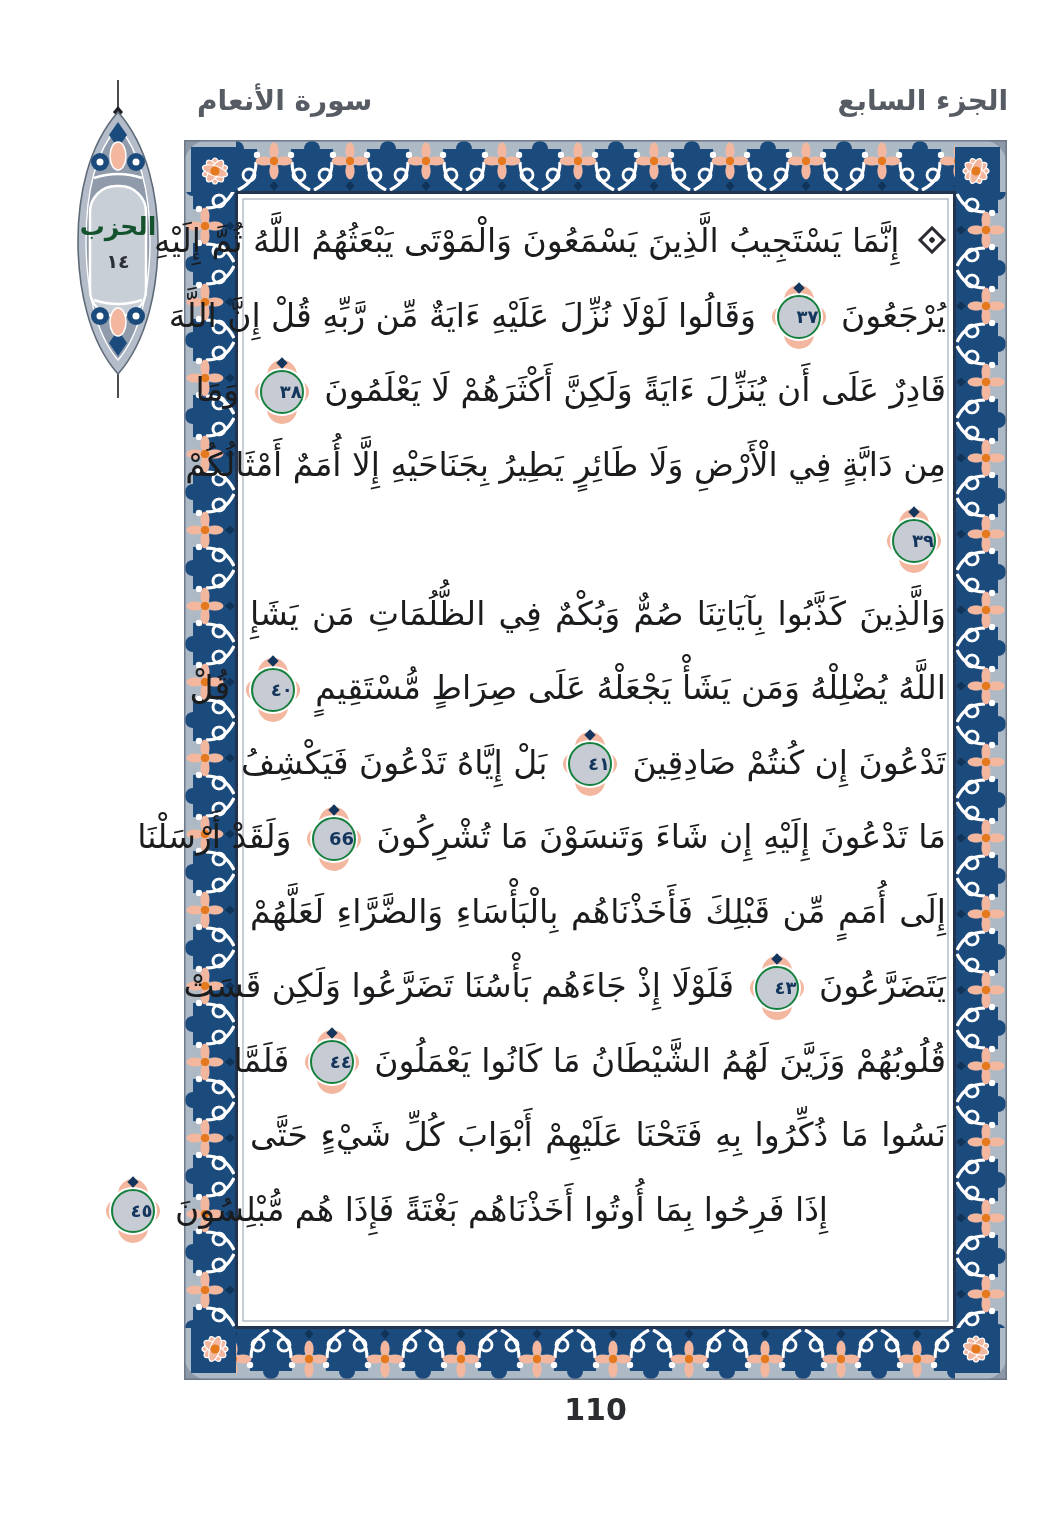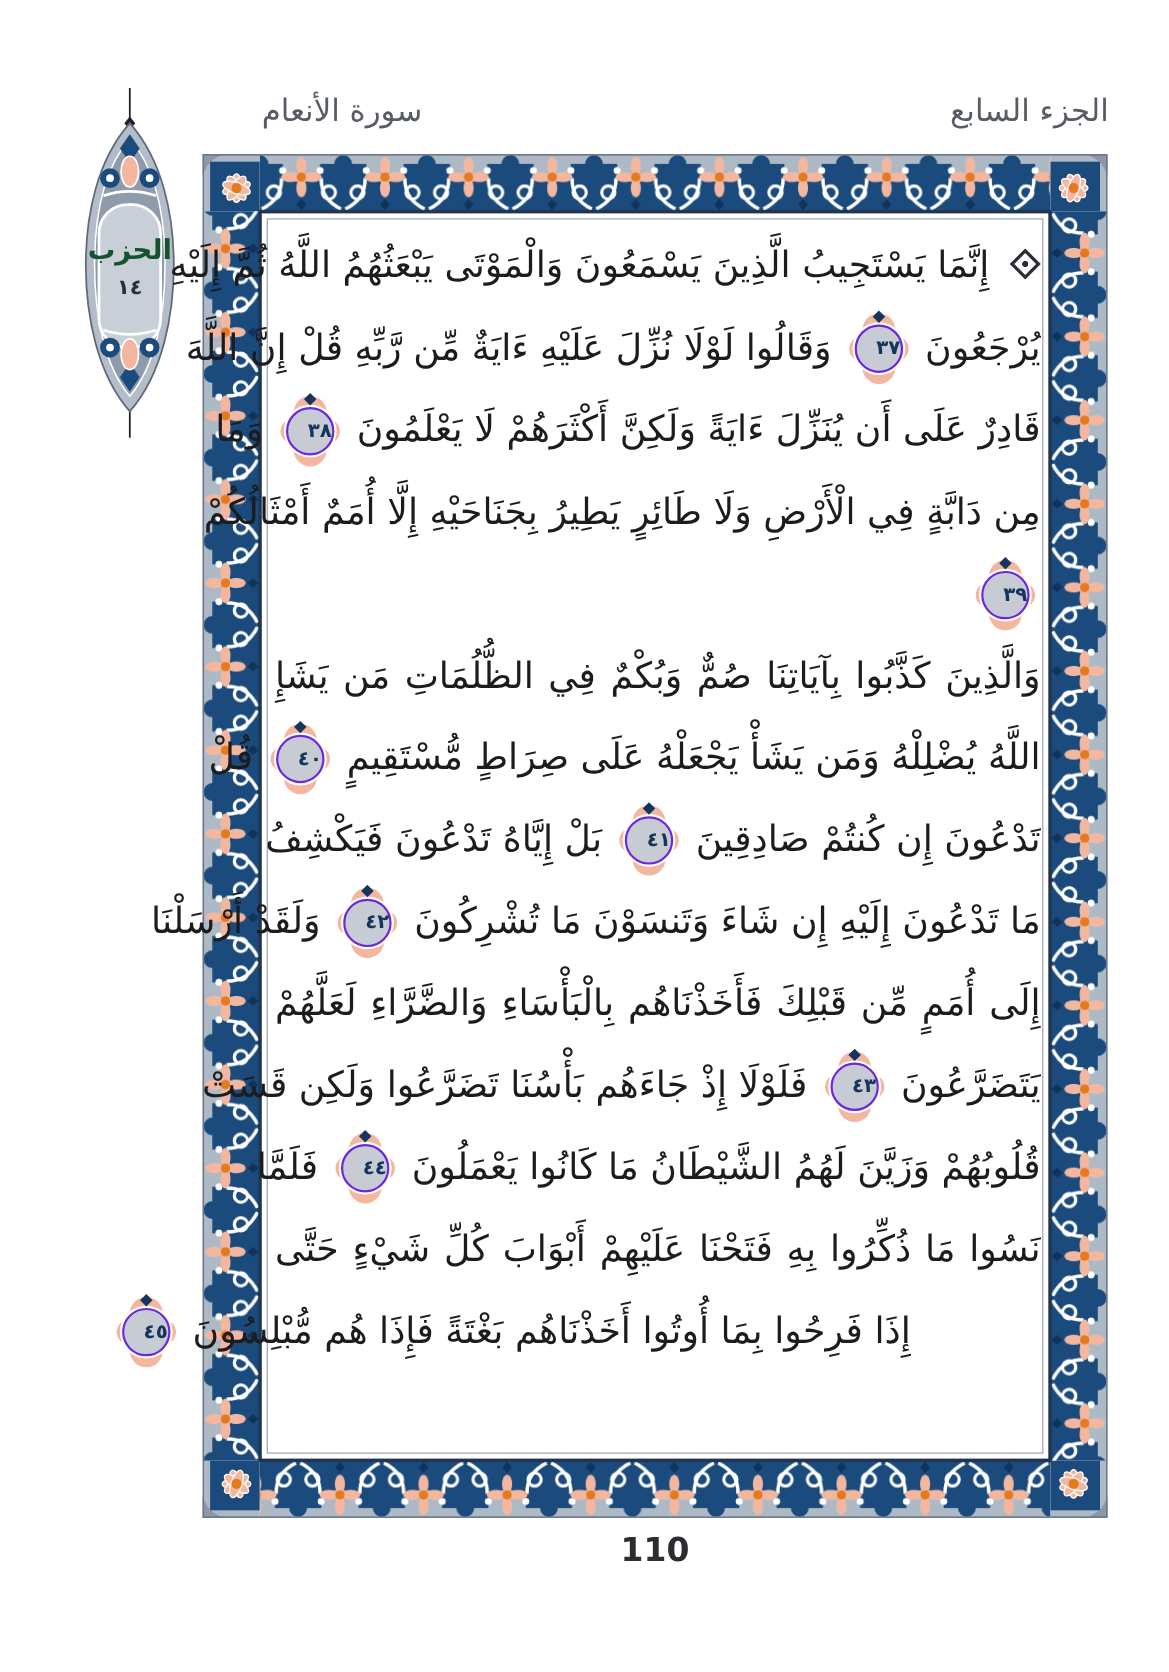--- a/index.html
+++ b/index.html
@@ -3,22 +3,22 @@
 <meta charset="utf-8">
 <style>
   html,body{margin:0;padding:0;}
   body{
     width:1063px;height:1520px;position:relative;overflow:hidden;
     background:#ffffff;
     font-family:"DejaVu Sans",sans-serif;
   }
   
   .hdr{
-    position:absolute;top:84px;font-size:28px;font-weight:normal;
-    color:#575c64;letter-spacing:0;white-space:nowrap;margin-left:41px;
+    position:absolute;top:84px;font-size:28px;font-weight:bold;
+    color:#575c64;letter-spacing:0;white-space:nowrap;
   }
   .hdr-juz{right:55px;}
   .hdr-surah{right:auto;left:197px;}
   
   .medallion{position:absolute;left:66px;top:78px;width:104px;height:322px;}
   .medallion svg{display:block;}
   .hizb-label{
     position:absolute;left:66px;top:212px;width:104px;text-align:center;
     font-size:25px;font-weight:bold;color:#14532d;
   }
@@ -37,21 +37,21 @@
   .qline{
     height:74.5px;line-height:74.5px;white-space:nowrap;
     text-align:justify;text-align-last:justify;
     font-size:33px;color:#1b1c1e;overflow:visible;
   }
   .qline.last{margin-right:118px;margin-left:6px;}
   .qtext{display:inline;}
   .aya{
     position:relative;display:inline-block;vertical-align:middle;
     width:40px;height:40px;border-radius:50%;
-    background:#c7ccd4;border:2px solid #6d28d9;
+    background:#c7ccd4;border:2px solid #15803d;
     box-shadow:0 0 0 2px #ffffff,
                0 -17px 0 -7px #f3b7a0,
                0 17px 0 -7px #f3b7a0,
                -16px 0 0 -11px #f3b7a0,
                16px 0 0 -11px #f3b7a0;
     margin:16px 10px;text-align:center;
   }
   .aya-num{
     position:absolute;inset:0;line-height:40px;font-size:18px;
     font-weight:bold;color:#15365c;text-align:center;
@@ -176,21 +176,21 @@
 <div class="text-block">
   <div id="lines">
       <div class="qline"><span class="rub" title="۞"></span> <span class="qtext">إِنَّمَا يَسْتَجِيبُ الَّذِينَ يَسْمَعُونَ وَالْمَوْتَى يَبْعَثُهُمُ اللَّهُ ثُمَّ إِلَيْهِ</span> </div>
       <div class="qline"><span class="qtext">يُرْجَعُونَ</span> <span class="aya"><span class="aya-num">٣٧</span></span> <span class="qtext">وَقَالُوا لَوْلَا نُزِّلَ عَلَيْهِ ءَايَةٌ مِّن رَّبِّهِ قُلْ إِنَّ اللَّهَ</span> </div>
       <div class="qline"><span class="qtext">قَادِرٌ عَلَى أَن يُنَزِّلَ ءَايَةً وَلَكِنَّ أَكْثَرَهُمْ لَا يَعْلَمُونَ</span> <span class="aya"><span class="aya-num">٣٨</span></span> <span class="qtext">وَمَا</span> </div>
       <div class="qline"><span class="qtext">مِن دَابَّةٍ فِي الْأَرْضِ وَلَا طَائِرٍ يَطِيرُ بِجَنَاحَيْهِ إِلَّا أُمَمٌ أَمْثَالُكُمْ</span> </div>
       <div class="qline"> <span class="aya"><span class="aya-num">٣٩</span></span> </div>
       <div class="qline"><span class="qtext">وَالَّذِينَ كَذَّبُوا بِآيَاتِنَا صُمٌّ وَبُكْمٌ فِي الظُّلُمَاتِ مَن يَشَإِ</span> </div>
       <div class="qline"><span class="qtext">اللَّهُ يُضْلِلْهُ وَمَن يَشَأْ يَجْعَلْهُ عَلَى صِرَاطٍ مُّسْتَقِيمٍ</span> <span class="aya"><span class="aya-num">٤٠</span></span> <span class="qtext">قُلْ</span> </div>
       <div class="qline"><span class="qtext">تَدْعُونَ إِن كُنتُمْ صَادِقِينَ</span> <span class="aya"><span class="aya-num">٤١</span></span> <span class="qtext">بَلْ إِيَّاهُ تَدْعُونَ فَيَكْشِفُ</span> </div>
-      <div class="qline"><span class="qtext">مَا تَدْعُونَ إِلَيْهِ إِن شَاءَ وَتَنسَوْنَ مَا تُشْرِكُونَ</span> <span class="aya"><span class="aya-num">٤٢</span></span> <span class="qtext">وَلَقَدْ أَرْسَلْنَا</span> </div>
+      <div class="qline"><span class="qtext">مَا تَدْعُونَ إِلَيْهِ إِن شَاءَ وَتَنسَوْنَ مَا تُشْرِكُونَ</span> <span class="aya"><span class="aya-num">66</span></span> <span class="qtext">وَلَقَدْ أَرْسَلْنَا</span> </div>
       <div class="qline"><span class="qtext">إِلَى أُمَمٍ مِّن قَبْلِكَ فَأَخَذْنَاهُم بِالْبَأْسَاءِ وَالضَّرَّاءِ لَعَلَّهُمْ</span> </div>
       <div class="qline"><span class="qtext">يَتَضَرَّعُونَ</span> <span class="aya"><span class="aya-num">٤٣</span></span> <span class="qtext">فَلَوْلَا إِذْ جَاءَهُم بَأْسُنَا تَضَرَّعُوا وَلَكِن قَسَتْ</span> </div>
       <div class="qline"><span class="qtext">قُلُوبُهُمْ وَزَيَّنَ لَهُمُ الشَّيْطَانُ مَا كَانُوا يَعْمَلُونَ</span> <span class="aya"><span class="aya-num">٤٤</span></span> <span class="qtext">فَلَمَّا</span> </div>
       <div class="qline"><span class="qtext">نَسُوا مَا ذُكِّرُوا بِهِ فَتَحْنَا عَلَيْهِمْ أَبْوَابَ كُلِّ شَيْءٍ حَتَّى</span> </div>
       <div class="qline last"><span class="qtext">إِذَا فَرِحُوا بِمَا أُوتُوا أَخَذْنَاهُم بَغْتَةً فَإِذَا هُم مُّبْلِسُونَ</span> <span class="aya"><span class="aya-num">٤٥</span></span> </div>
     </div>
 </div>
 
 <div class="page-num">110</div>
 

